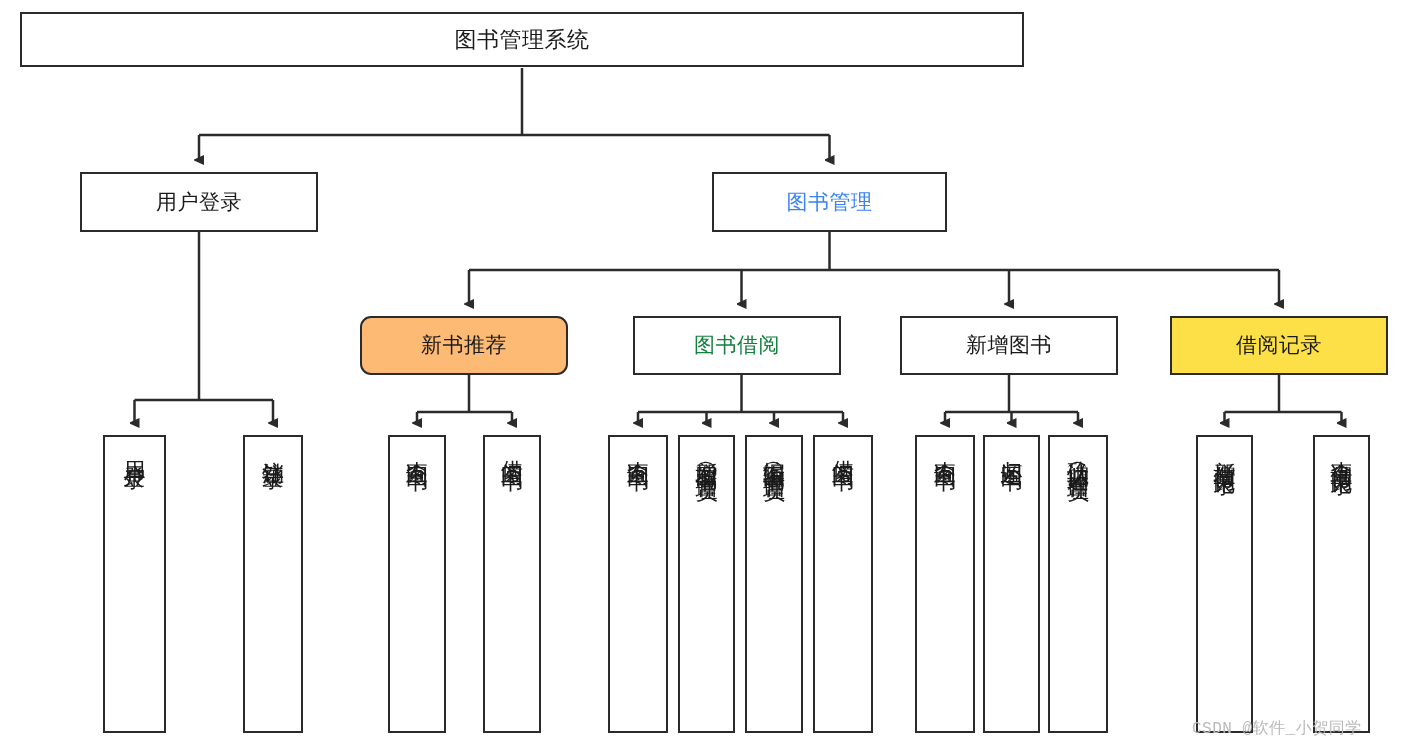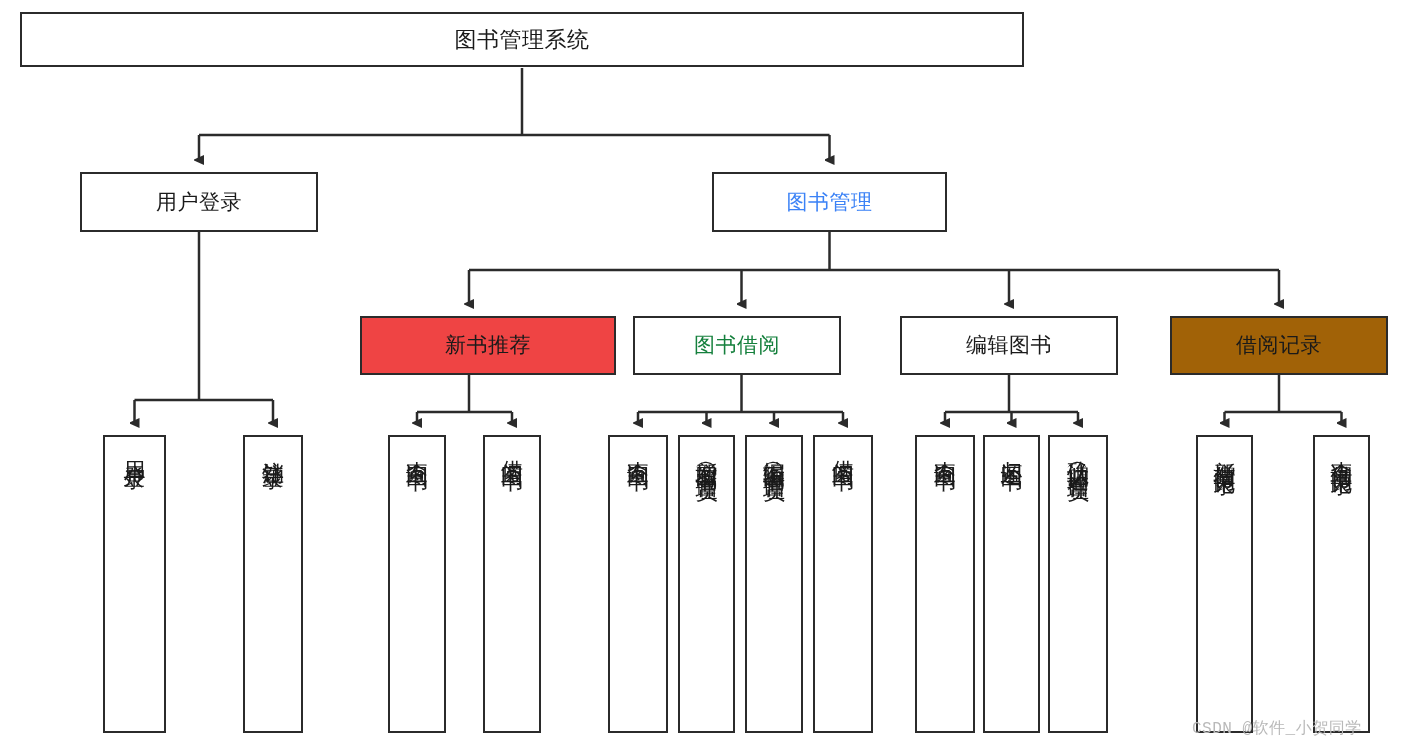--- a/index.html
+++ b/index.html
@@ -121,30 +121,30 @@
   <div id="node-layer">
       <div class="node horiz root" style="left: 20px; top: 12px; width: 1004px; height: 55px; border-color: rgb(43, 43, 43); background: rgb(255, 255, 255); color: rgb(26, 26, 26);">
         <span class="node-label">图书管理系统</span>
       </div>
       <div class="node horiz" style="left: 80px; top: 172px; width: 238px; height: 60px; border-color: rgb(43, 43, 43); background: rgb(255, 255, 255); color: rgb(26, 26, 26);">
         <span class="node-label">用户登录</span>
       </div>
       <div class="node horiz" style="left: 712px; top: 172px; width: 235px; height: 60px; border-color: rgb(43, 43, 43); background: rgb(255, 255, 255); color: #3b82f6;">
         <span class="node-label">图书管理</span>
       </div>
-      <div class="node horiz" style="left: 360px; top: 316px; width: 256px; height: 59px; border-color: rgb(43, 43, 43); background: #ef4444; color: rgb(26, 26, 26);">
+      <div class="node horiz" style="left: 360px; top: 316px; width: 208px; height: 59px; border-color: rgb(43, 43, 43); background: #fdba74; color: rgb(26, 26, 26); border-radius: 11px;">
         <span class="node-label">新书推荐</span>
       </div>
       <div class="node horiz" style="left: 633px; top: 316px; width: 208px; height: 59px; border-color: rgb(43, 43, 43); background: rgb(255, 255, 255); color: #15803d;">
         <span class="node-label">图书借阅</span>
       </div>
       <div class="node horiz" style="left: 900px; top: 316px; width: 218px; height: 59px; border-color: rgb(43, 43, 43); background: rgb(255, 255, 255); color: rgb(26, 26, 26);">
-        <span class="node-label">编辑图书</span>
+        <span class="node-label">新增图书</span>
       </div>
-      <div class="node horiz" style="left: 1170px; top: 316px; width: 218px; height: 59px; border-color: rgb(43, 43, 43); background: #a16207; color: rgb(26, 26, 26);">
+      <div class="node horiz" style="left: 1170px; top: 316px; width: 218px; height: 59px; border-color: rgb(43, 43, 43); background: #fde047; color: rgb(26, 26, 26);">
         <span class="node-label">借阅记录</span>
       </div>
       <div class="node vert" style="left: 103px; top: 435px; width: 63px; height: 298px; border-color: rgb(43, 43, 43); background: rgb(255, 255, 255); color: rgb(26, 26, 26);">
         <span class="node-label">用户登录</span>
       </div>
       <div class="node vert" style="left: 243px; top: 435px; width: 60px; height: 298px; border-color: rgb(43, 43, 43); background: rgb(255, 255, 255); color: rgb(26, 26, 26);">
         <span class="node-label">注销登录</span>
       </div>
       <div class="node vert" style="left: 388px; top: 435px; width: 58px; height: 298px; border-color: rgb(43, 43, 43); background: rgb(255, 255, 255); color: rgb(26, 26, 26);">
         <span class="node-label">查询图书</span>

